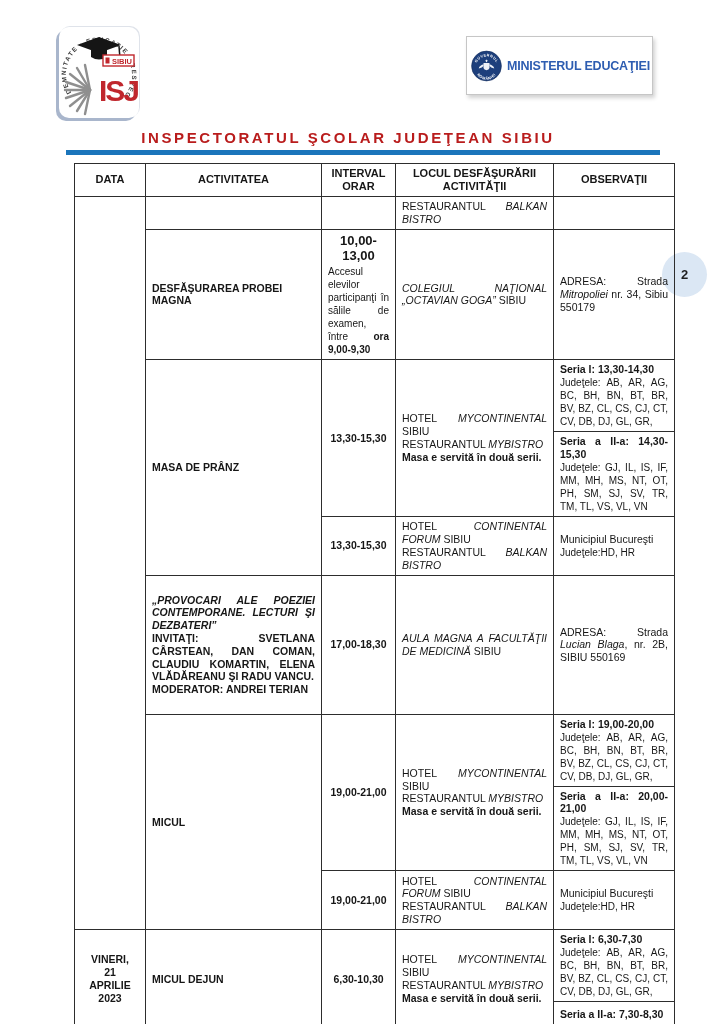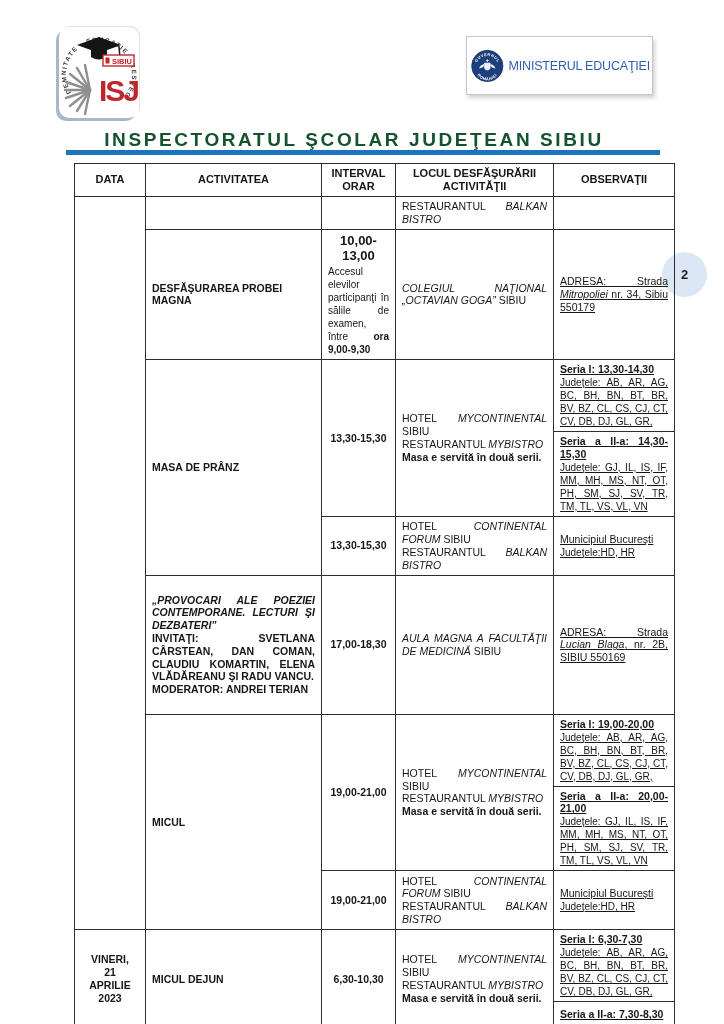--- a/index.html
+++ b/index.html
@@ -5,24 +5,24 @@
   html,body{margin:0;padding:0;background:#888;}
   .page{position:relative;width:724px;height:1024px;background:#ffffff;overflow:hidden;
         font-family:"Liberation Sans", sans-serif;color:#161616;}
 
   
   .logo-left{position:absolute;left:59px;top:27px;width:80px;height:91px;background:#fff;
              border-radius:10px;box-shadow:-3px 3px 0 #a9b6cc, 1px -1px 0 #dfe3ea;}
   .logo-right{position:absolute;left:466px;top:36px;width:187px;height:59px;background:#fff;
               border:1px solid #c6c6c6;box-shadow:2px 3px 4px rgba(0,0,0,.18);
               display:flex;align-items:center;padding:0 2px 0 4px;box-sizing:border-box;}
-  .ministry-label{font-weight:normal;font-size:12.5px;letter-spacing:-0.2px;color:#2e5db1;margin-left:5px;white-space:nowrap;}
-
-  .doc-title{position:absolute;left:54px;top:129px;width:600px;text-align:center;
-             font-weight:bold;font-size:19px;letter-spacing:2.6px;color:#14532d;}
+  .ministry-label{font-weight:bold;font-size:12.5px;letter-spacing:-0.2px;color:#2e5db1;margin-left:5px;white-space:nowrap;}
+
+  .doc-title{position:absolute;left:48px;top:129px;width:600px;text-align:center;
+             font-weight:bold;font-size:15px;letter-spacing:2.6px;color:#b91c1c;}
   .accent-bar{position:absolute;left:66px;top:150px;width:594px;height:5px;background:#1b75bb;}
 
   .page-badge{position:absolute;left:662px;top:252px;width:45px;height:45px;border-radius:50%;
               background:#dbe7f4;display:flex;align-items:center;justify-content:center;
               font-weight:bold;font-size:13px;color:#1f1f1f;}
 
   
   table.schedule{position:absolute;left:74px;top:163px;width:600px;border-collapse:collapse;
                  table-layout:fixed;}
   .schedule th,.schedule td{border:1.5px solid #2d2d2d;padding:3px 6px;vertical-align:middle;}
@@ -31,21 +31,21 @@
   .c-just{text-align:justify;}
   .v-top{vertical-align:top;}
   .b{font-weight:bold;}
   .i{font-style:italic;}
   .sm{font-size:10px;line-height:1.2;}
   .interval{font-weight:bold;font-size:11px;text-align:center;}
   .interval-split{vertical-align:top;padding:2px 3px;}
   .interval-split .time{font-weight:bold;font-size:13px;text-align:center;margin-bottom:1px;}
   .interval-split .note{text-align:justify;}
   .data-cell{font-weight:bold;font-size:11px;text-align:center;line-height:1.4;}
-  .obs{font-size:10px;padding:2px 4px;text-decoration:underline;}
+  .obs{font-size:10px;padding:2px 4px;}
   .activity{font-weight:bold;}
 
   
   .footer{position:absolute;right:88px;top:952px;text-align:right;color:#4a67a0;
           font-size:9.5px;line-height:11.5px;}
 </style>
 </head>
 <body>
 
 <div class="page">

